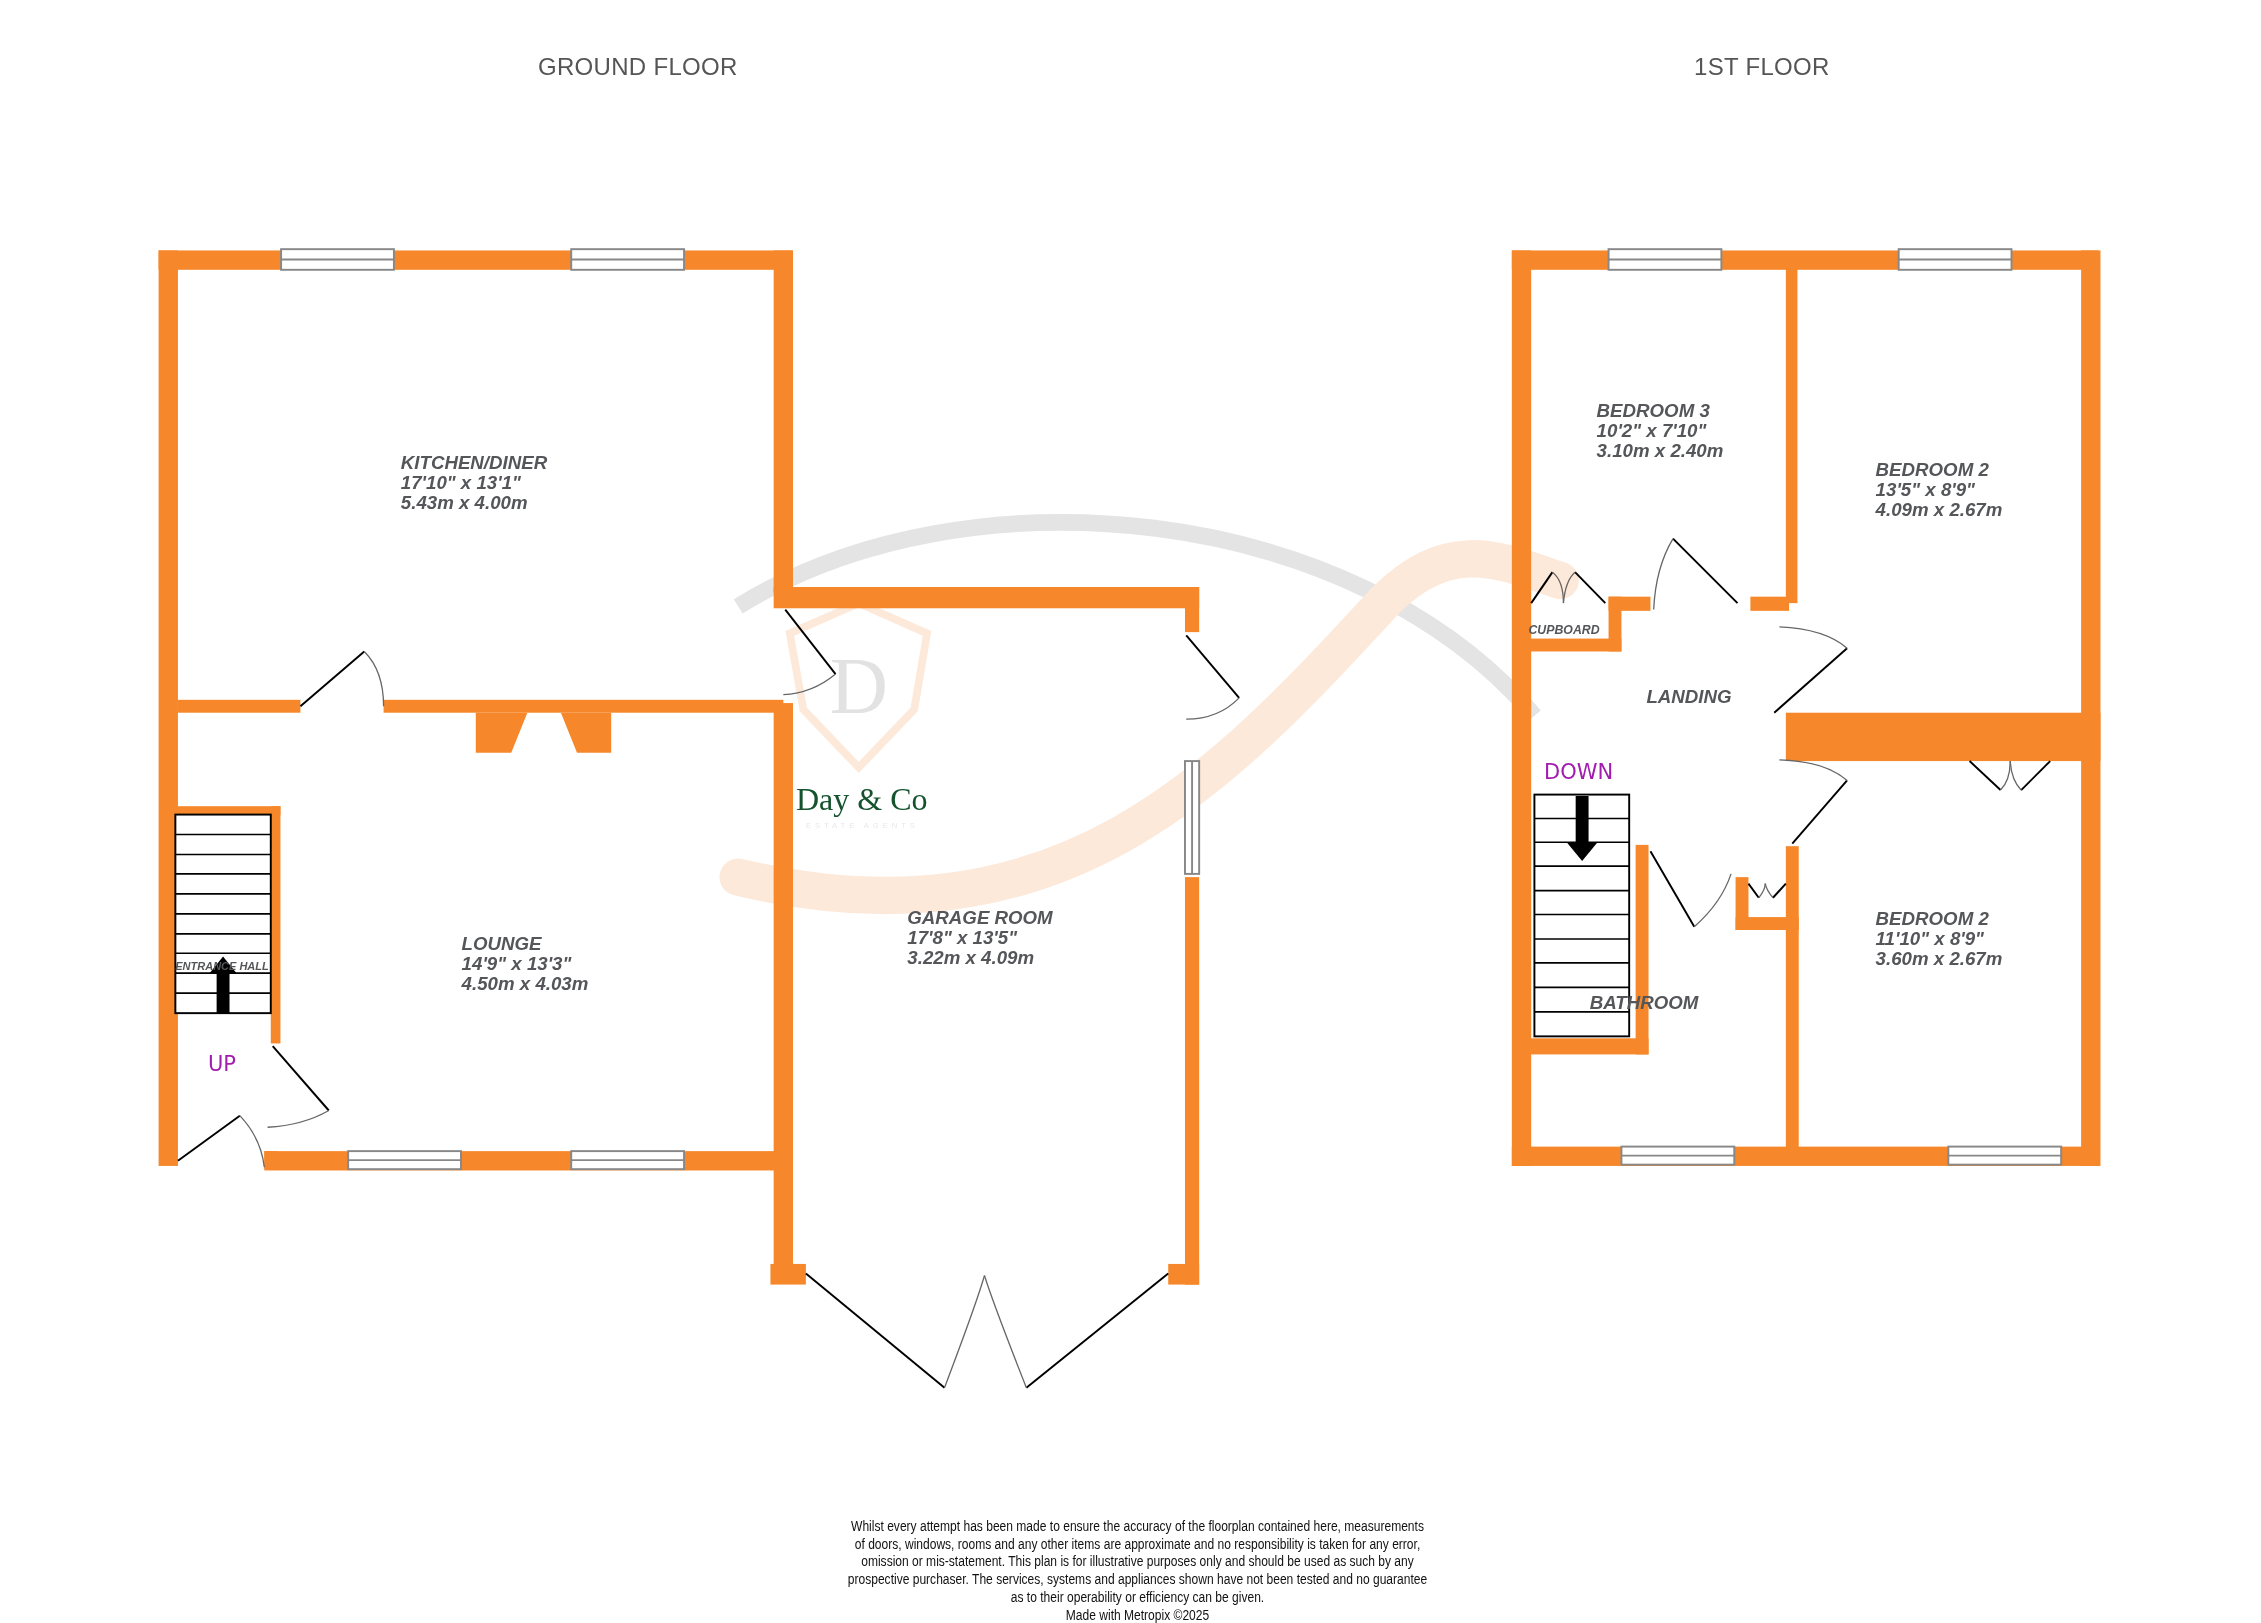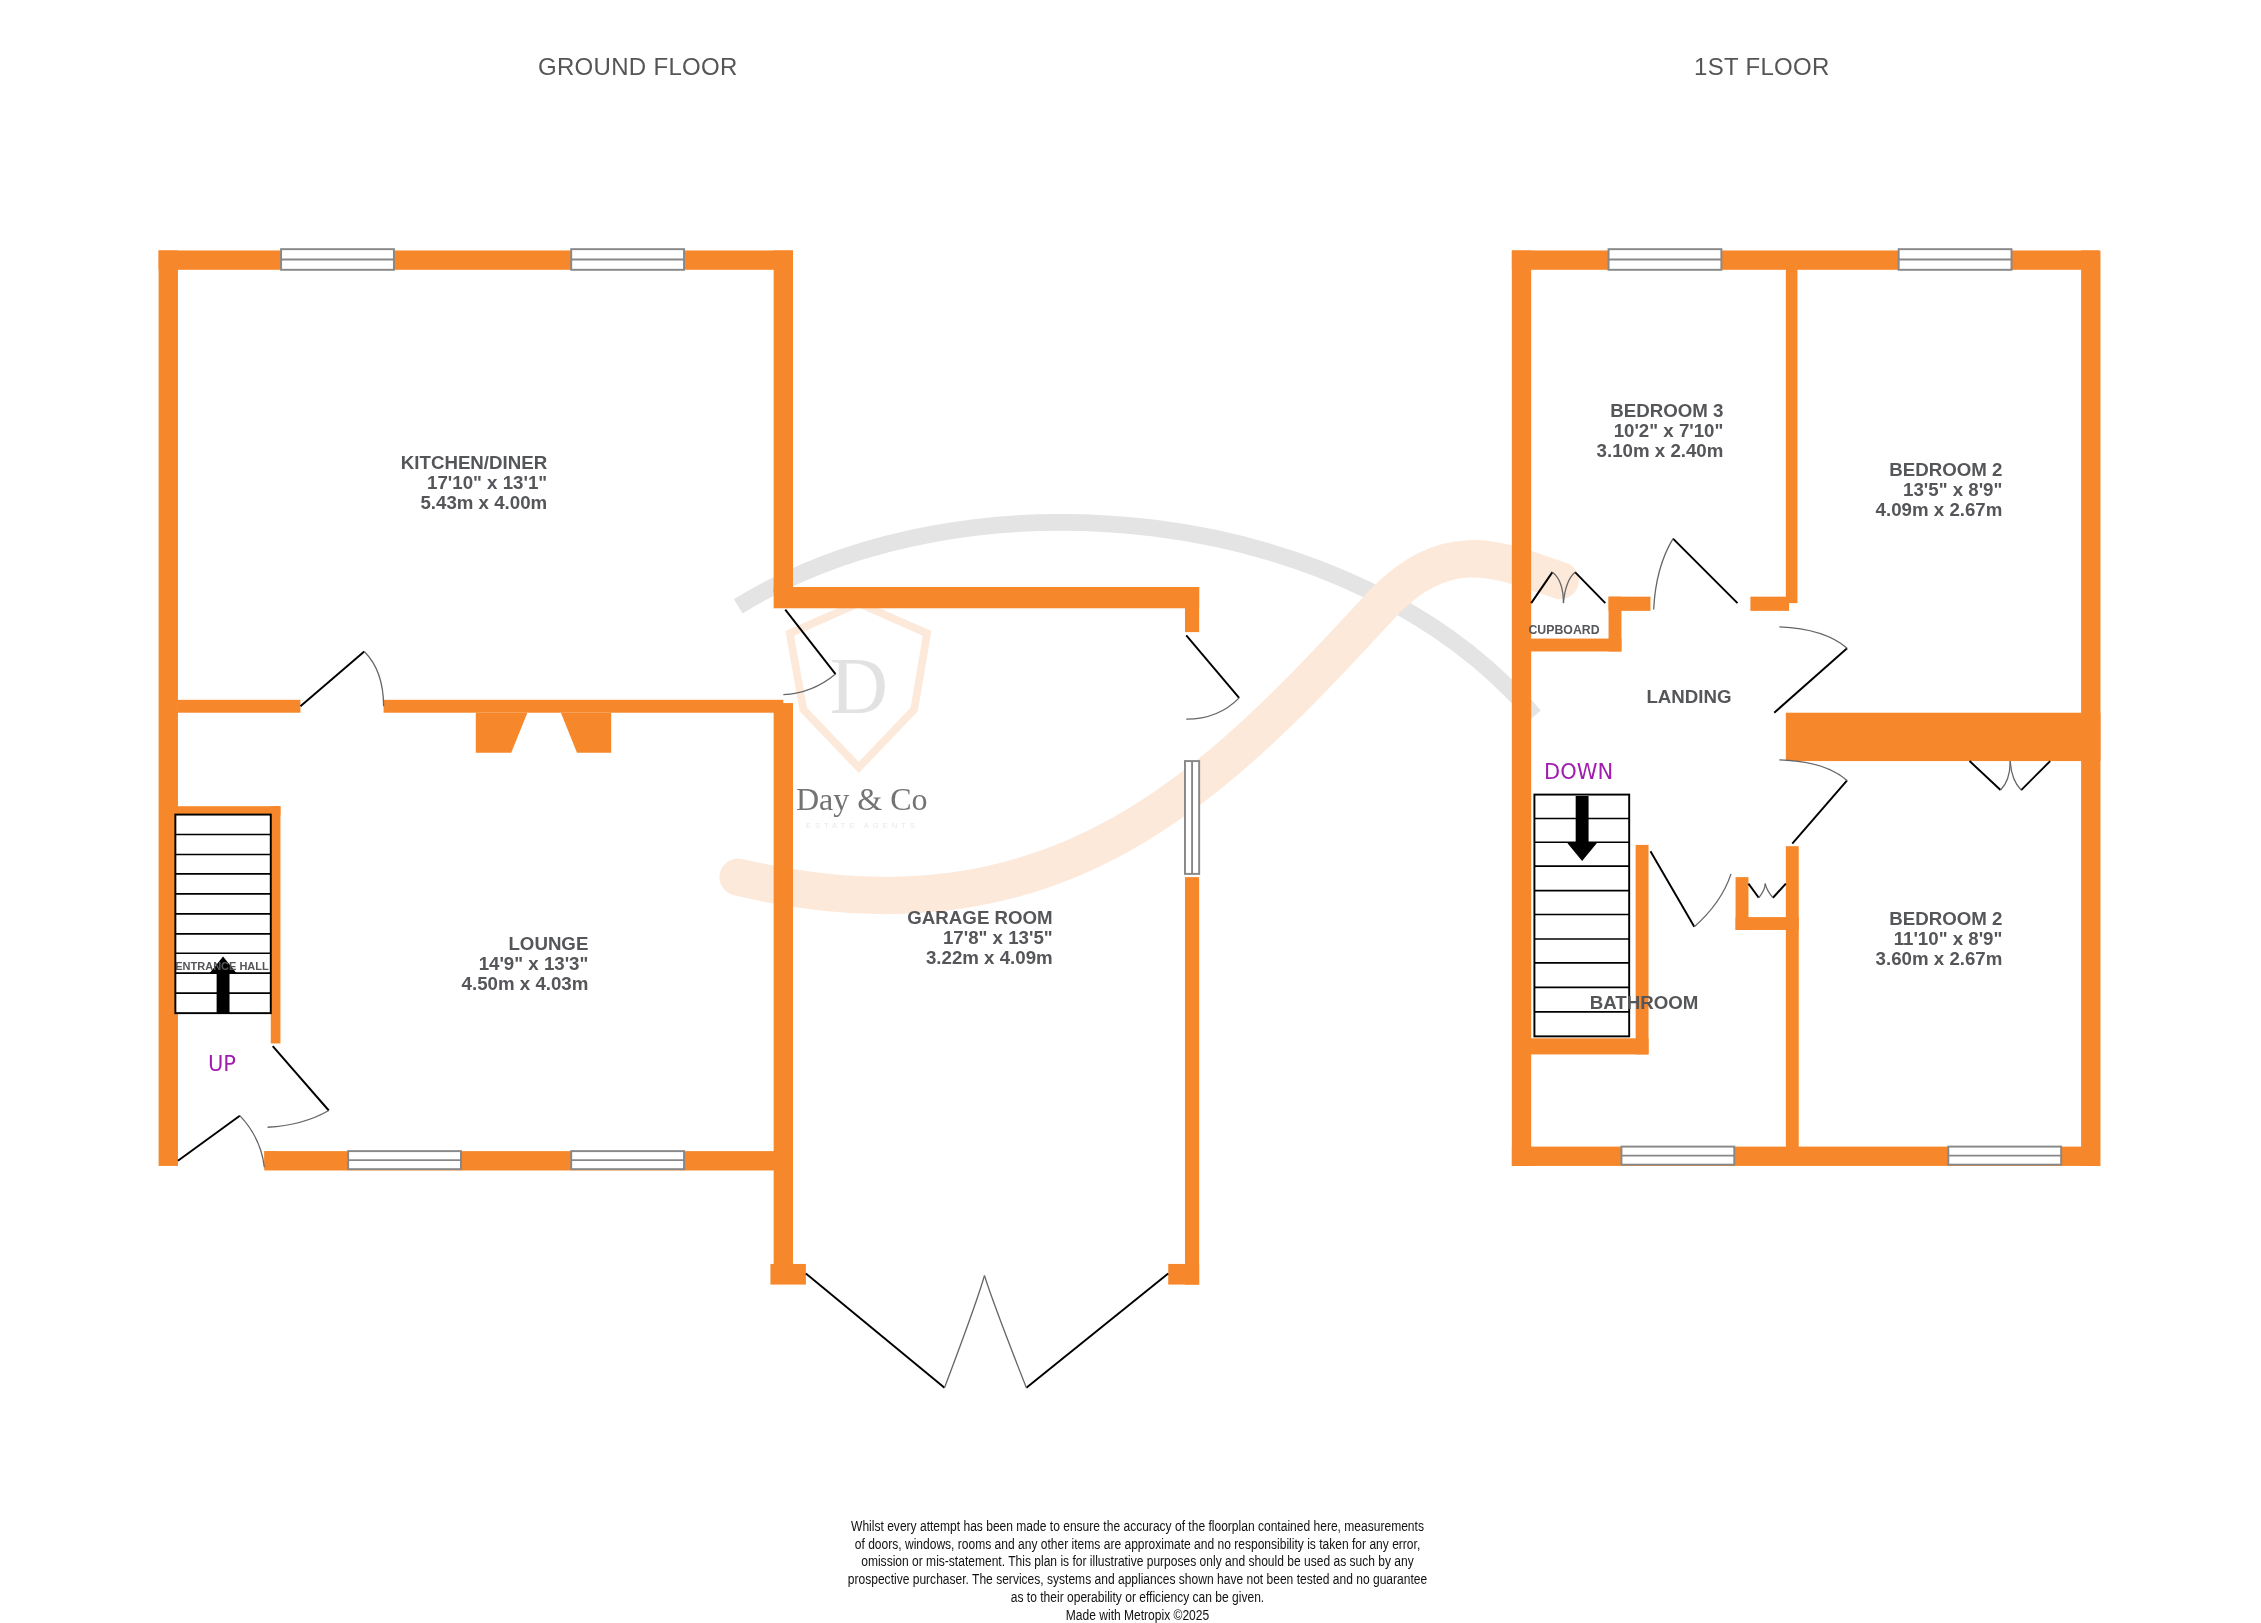--- a/index.html
+++ b/index.html
@@ -1,32 +1,32 @@
 <!DOCTYPE html>
 <html style="font-size:10.3px"><head>
 <meta charset="utf-8">
 <style>
   html, body { margin: 0; padding: 0; background: #ffffff; }
   body { width: 2261px; height: 1624px; position: relative; overflow: hidden;
          font-family: "Liberation Sans", sans-serif; }
   .floor-title { position: absolute; top: 53px; font-size: 24px; color: #555555;
                  font-family: "Liberation Sans", sans-serif; letter-spacing: 0.3px; }
   .plan { position: absolute; left: 0; top: 0; }
-  .room-label { position: absolute; text-align: right; color: #555659;
+  .room-label { position: absolute; text-align: left; color: #555659;
                 font-family: "Liberation Sans", sans-serif; font-weight: bold;
-                font-size: 18.7px; line-height: 20px; transform: translateX(-50%); white-space: nowrap; }
+                font-size: 18.7px; line-height: 20px; transform: translateX(-50%); white-space: nowrap; font-style: italic; }
   .room-label .dim { display: block; }
   .small-label { font-size: 12.3px; line-height: 13px; margin-top: 6px; }
   .stair-text { position: absolute; font-family: "DejaVu Sans", sans-serif; font-size: 21px; color: #a21caf; }
   .disclaimer { position: absolute; left: 741px; top: 1518px; width: 793px; text-align: center;
                 font-family: "Liberation Sans", sans-serif; font-size: 14px; line-height: 17.7px;
                 color: #111; transform: scaleX(0.86); transform-origin: center top; }
   .disclaimer .line { display: block; }
   .logo-text { position: absolute; left: 796px; top: 781px; font-family: "Liberation Serif", serif;
-               font-size: 32px; color: #737373; }
+               font-size: 32px; color: #14532d; }
   .logo-sub { position: absolute; left: 806px; top: 821px; font-family: "Liberation Sans", sans-serif;
               font-size: 7.7px; letter-spacing: 3.9px; color: #e8e8e8; }
 </style>
 </head>
 <body>
 
 <div class="floor-title" style="left:538px;">GROUND FLOOR</div>
 <div class="floor-title" style="left:1694px;">1ST FLOOR</div>
 
 <svg class="plan" width="2261" height="1624" viewBox="0 0 3507 2518" xmlns="http://www.w3.org/2000/svg">

